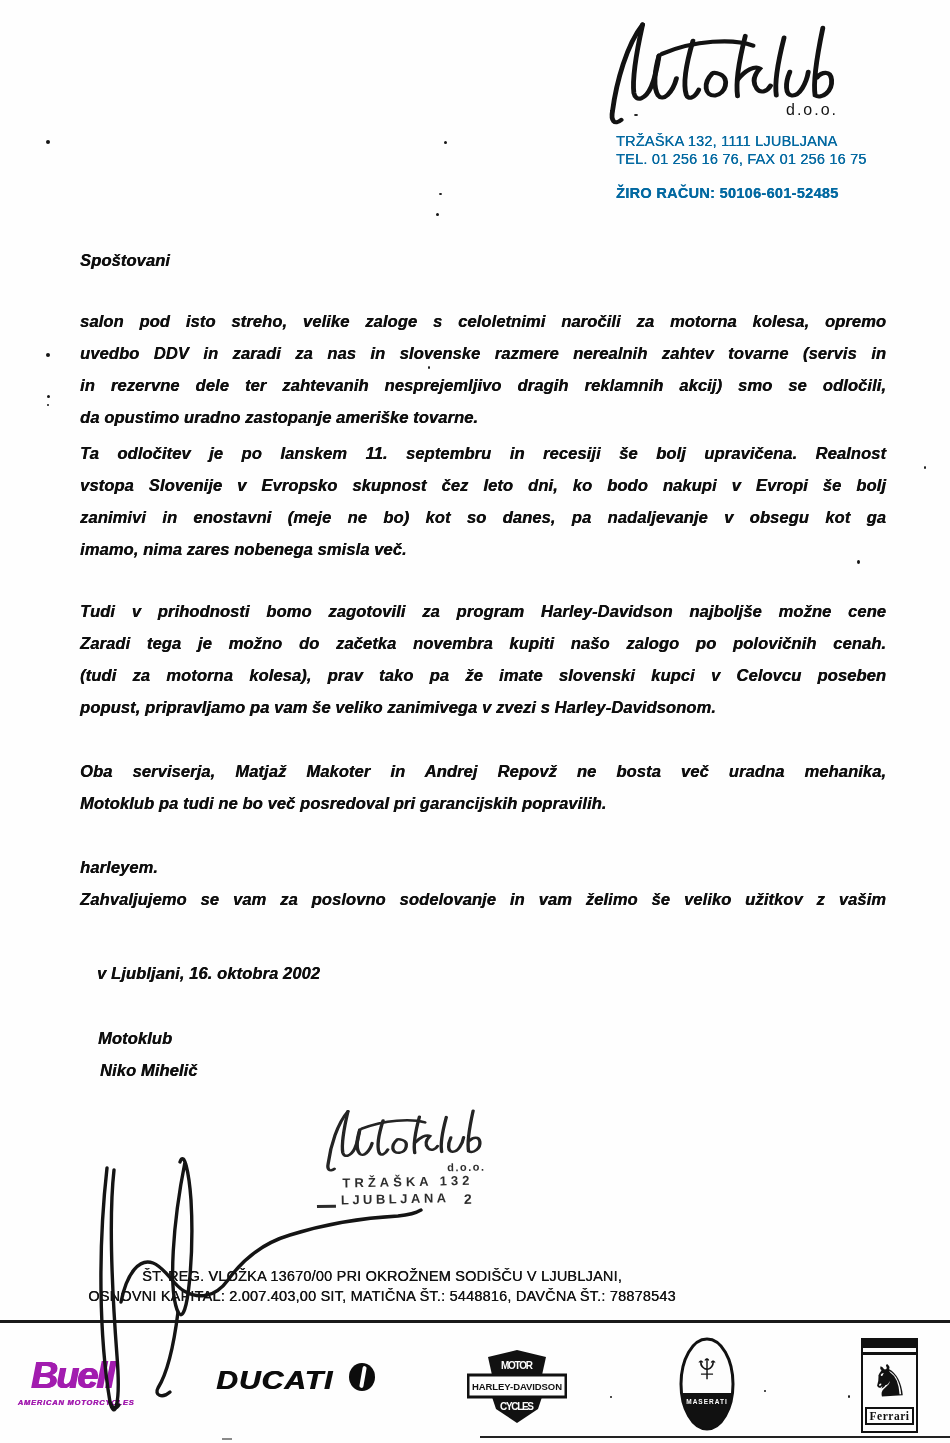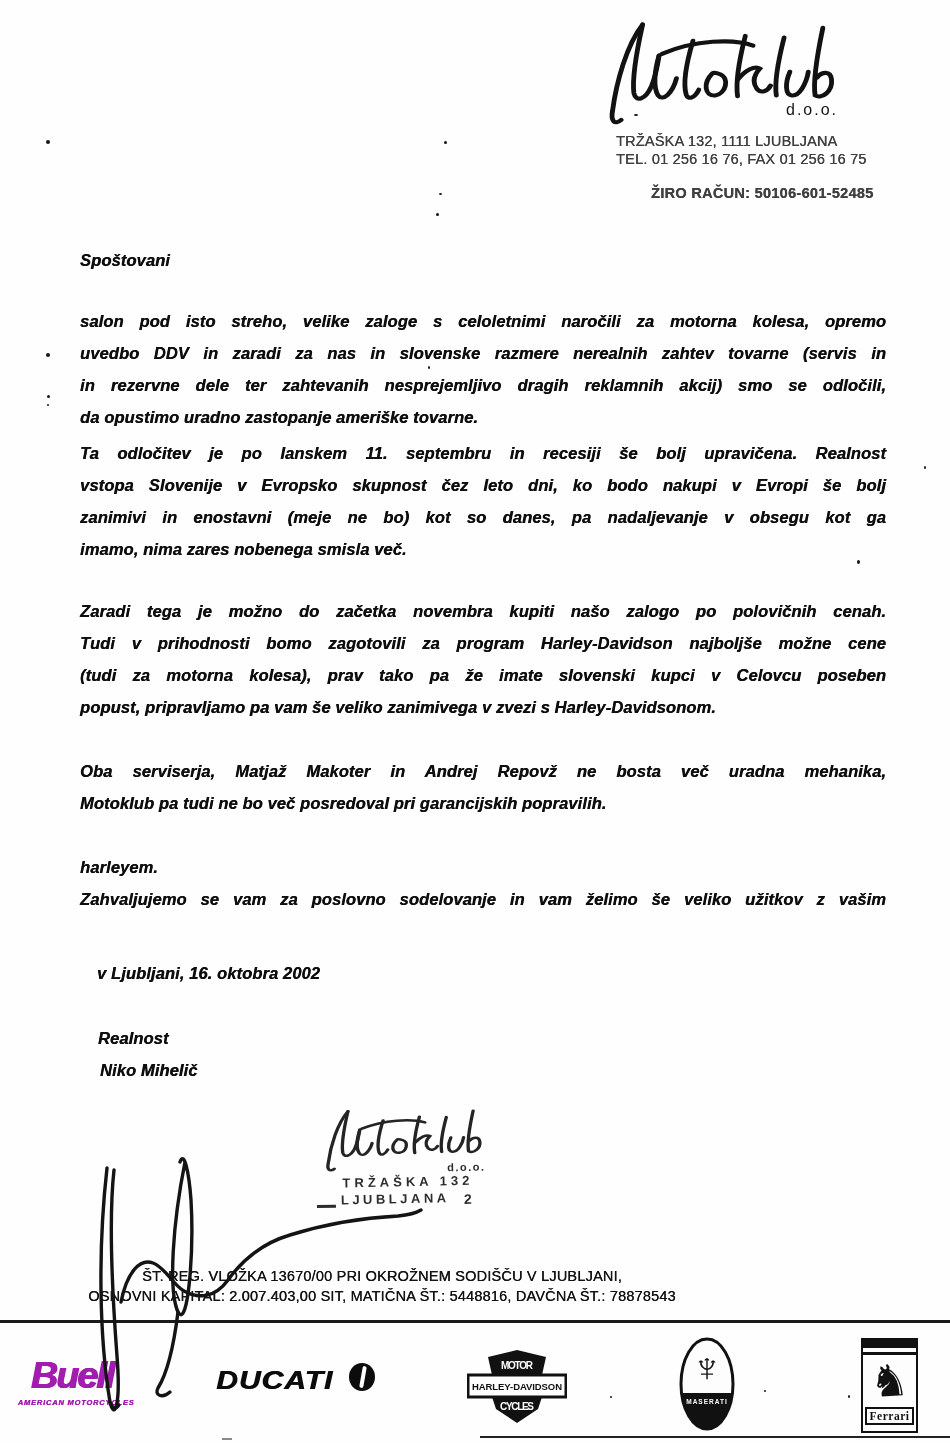--- a/index.html
+++ b/index.html
@@ -8,26 +8,26 @@
     position:relative; width:950px; height:1443px; margin:0 auto;
     background:#fefefe; overflow:hidden; color:#101010;
     font-family:"Liberation Sans", sans-serif;
   }
   
   .logo-script-header { position:absolute; left:598px; top:18px; width:252px; height:110px; }
   .doo-header {
     position:absolute; left:786px; top:101px; font-size:16px; letter-spacing:2px; color:#151515;
   }
   .addr {
-    position:absolute; left:616px; color:#404040; font-size:14.5px; line-height:18px;
+    position:absolute; left:616px; color:#0369a1; font-size:14.5px; line-height:18px;
     letter-spacing:.2px; text-shadow:.3px 0 0 currentColor;
   }
   .addr1 { top:132px; }
   .addr2 { top:150px; }
-  .ziro  { top:184px; font-weight:bold; letter-spacing:.3px;margin-left:35px; }
+  .ziro  { top:184px; font-weight:bold; letter-spacing:.3px; }
   
   .bodyblock { position:absolute; left:80px; top:244px; width:806px; }
   .bodytext {
     font-family:"Liberation Sans", sans-serif; font-style:italic; font-weight:bold;
     font-size:16.5px; line-height:32px; color:#0e0e0e; text-shadow:.35px 0 0 currentColor;
     letter-spacing:.1px;
   }
   .para { margin:0; }
   .p1 { margin-top:29px; }
   .p2 { margin-top:4px; }
@@ -138,39 +138,39 @@
     </div>
 
     <div class="para p2">
       <div class="bodytext jl">Ta odločitev je po lanskem 11. septembru in recesiji še bolj upravičena. Realnost</div>
       <div class="bodytext jl">vstopa Slovenije v Evropsko skupnost čez leto dni, ko bodo nakupi v Evropi še bolj</div>
       <div class="bodytext jl">zanimivi in enostavni (meje ne bo) kot so danes, pa nadaljevanje v obsegu kot ga</div>
       <div class="bodytext last">imamo, nima zares nobenega smisla več.</div>
     </div>
 
     <div class="para p3">
+      <div class="bodytext jl">Tudi v prihodnosti bomo zagotovili za program Harley-Davidson najboljše možne cene</div>
       <div class="bodytext jl">Zaradi tega je možno do začetka novembra kupiti našo zalogo po polovičnih cenah.</div>
-      <div class="bodytext jl">Tudi v prihodnosti bomo zagotovili za program Harley-Davidson najboljše možne cene</div>
       <div class="bodytext jl">(tudi za motorna kolesa), prav tako pa že imate slovenski kupci v Celovcu poseben</div>
       <div class="bodytext last">popust, pripravljamo pa vam še veliko zanimivega v zvezi s Harley-Davidsonom.</div>
     </div>
 
 
     <div class="para p5">
       <div class="bodytext jl">Oba serviserja, Matjaž Makoter in Andrej Repovž ne bosta več uradna mehanika,</div>
       <div class="bodytext last">Motoklub pa tudi ne bo več posredoval pri garancijskih popravilih.</div>
     </div>
 
     <div class="para p6">
       <div class="bodytext last">harleyem.</div>
       <div class="bodytext jl">Zahvaljujemo se vam za poslovno sodelovanje in vam želimo še veliko užitkov z vašim</div>
     </div>
 
     <div class="bodytext dateline">v Ljubljani, 16. oktobra 2002</div>
-    <div class="bodytext sig-company">Realnost</div>
+    <div class="bodytext sig-company">Motoklub</div>
     <div class="bodytext sig-name">Niko Mihelič</div>
   </div>
 
   <div class="stamp">
     <svg class="stamp-script" viewBox="0 0 260 135" preserveAspectRatio="none">
       <use href="#logoScript"></use>
     </svg>
     <div class="stamp-doo">d.o.o.</div>
     <div class="stamp-l1">TRŽAŠKA 132</div>
     <div class="stamp-l2">LJUBLJANA</div>

